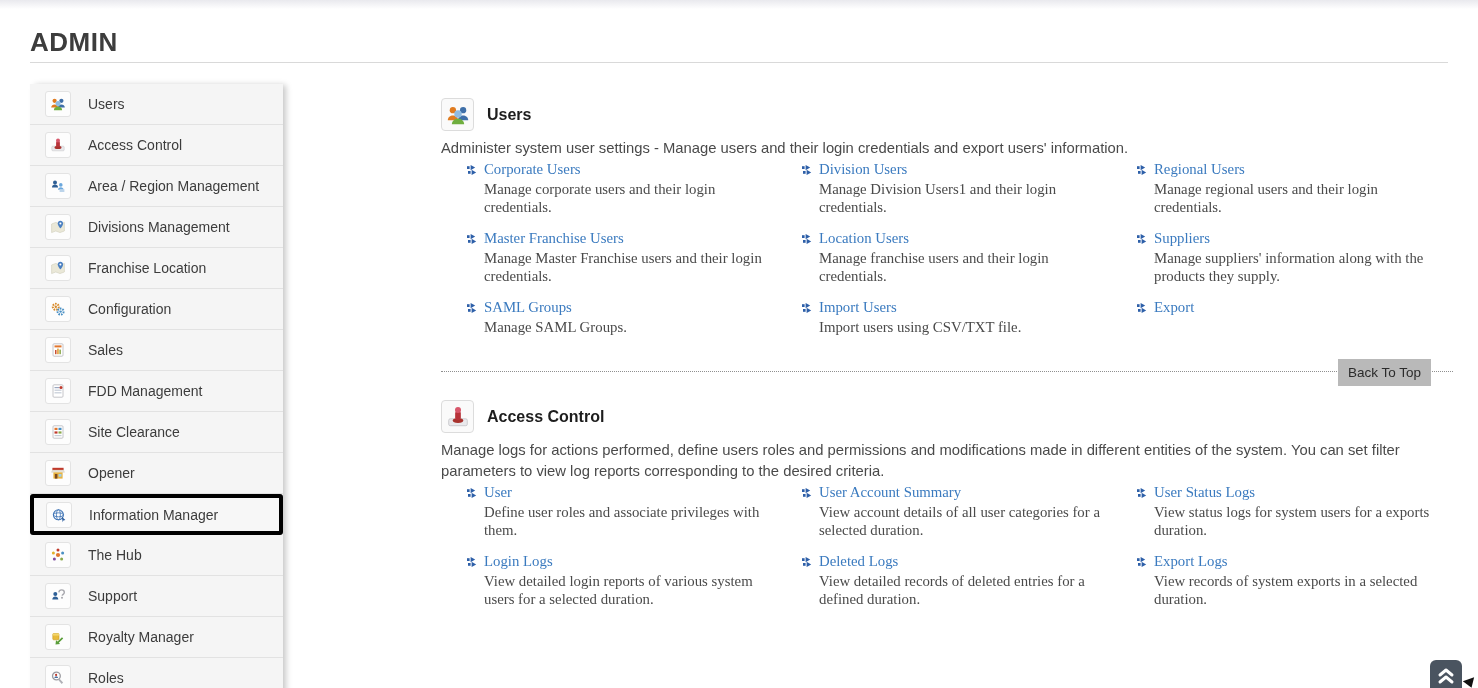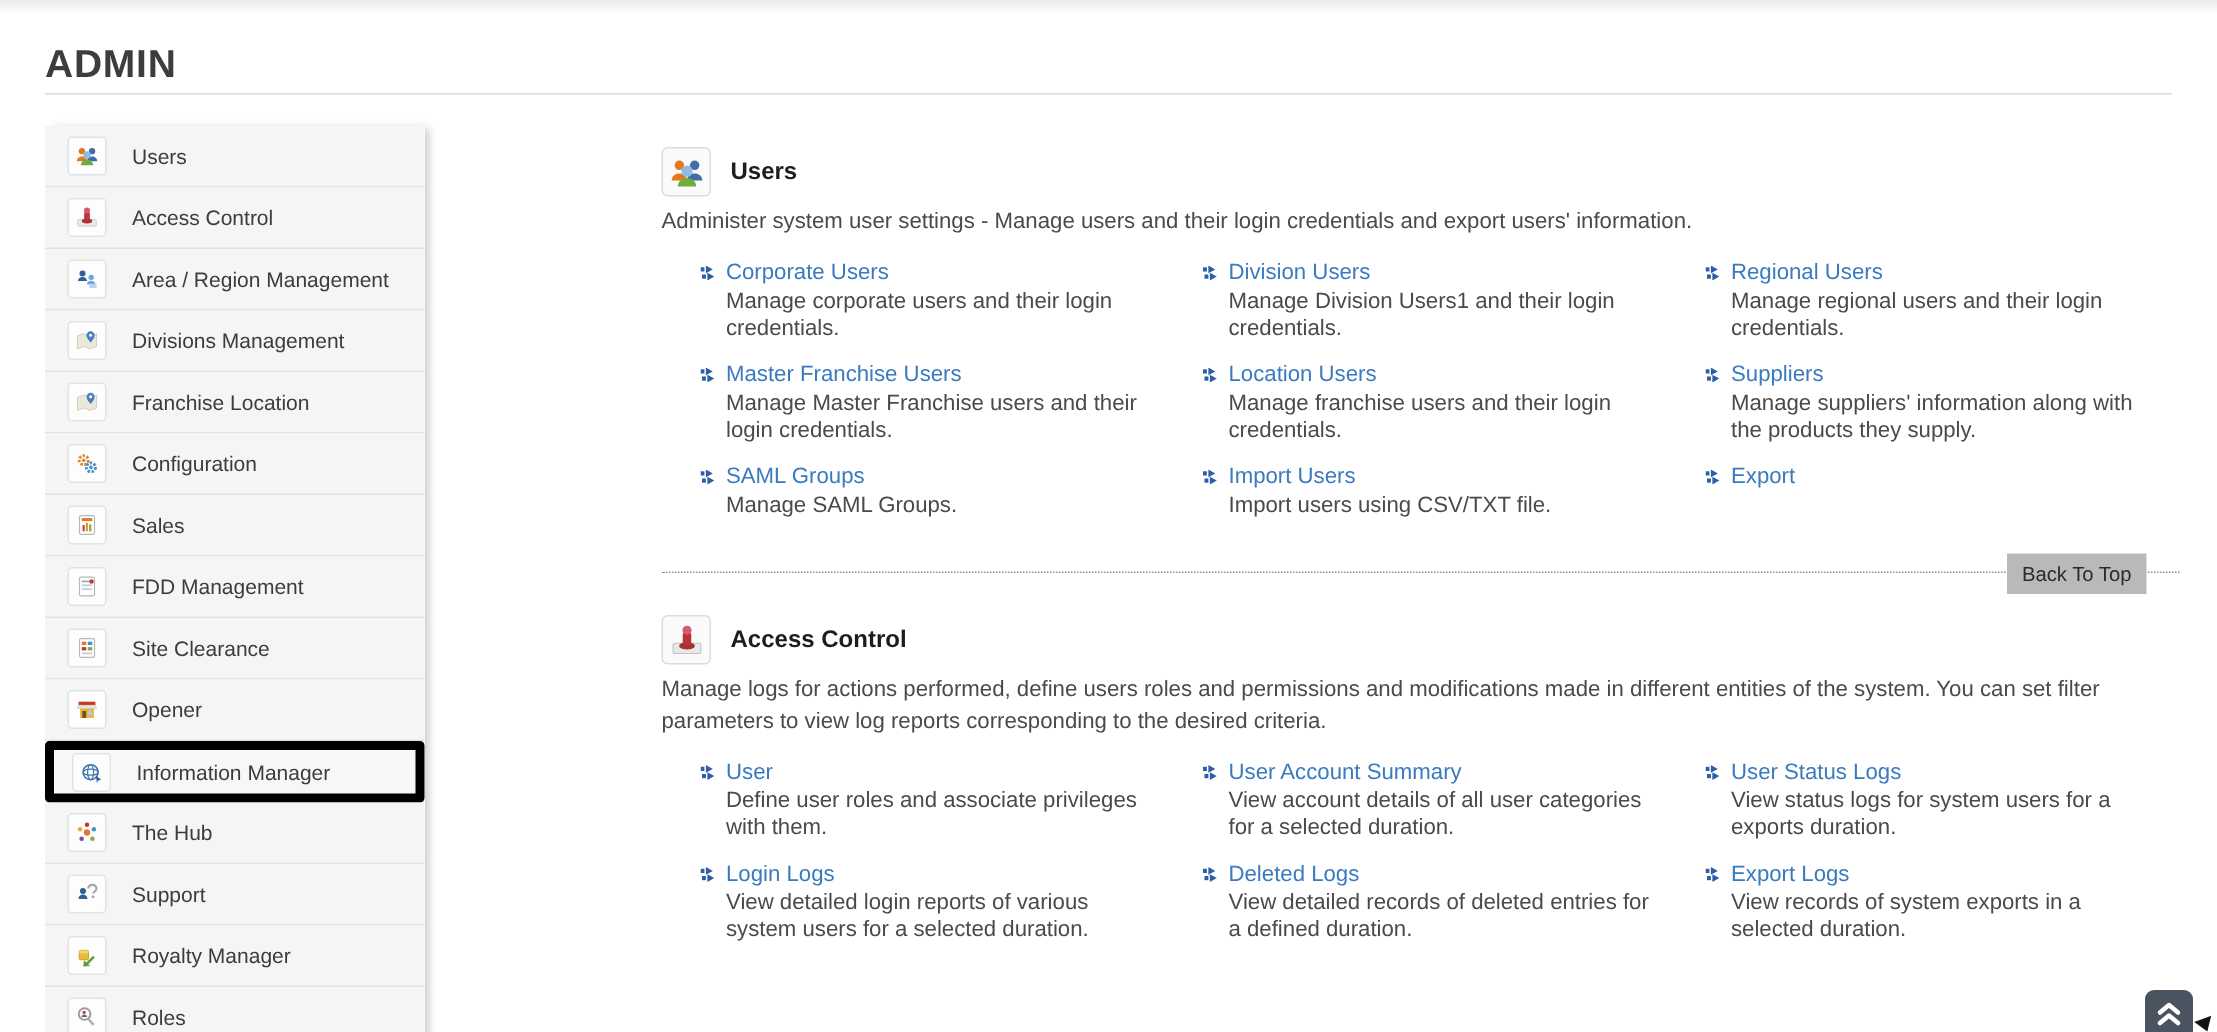--- a/index.html
+++ b/index.html
@@ -15,31 +15,31 @@
   .page-rule{position:absolute;left:30px;top:62px;width:1418px;border-top:1px solid #d9d9d9;}
 
   
   .sidebar{position:absolute;left:30px;top:84px;width:253px;
     box-shadow:4px 0 6px -1px rgba(0,0,0,.22);}
   .side-item{height:41px;box-sizing:border-box;display:flex;align-items:center;gap:17px;
     padding-left:15px;background:#f5f5f5;border-bottom:1px solid #e2e2e2;cursor:pointer;}
   .side-item .icon-box{width:24px;height:24px;flex:0 0 24px;background:#fdfdfd;
     border:1px solid #e3e3e3;border-radius:3px;display:flex;align-items:center;justify-content:center;}
   .side-label{font-size:14px;color:#3c3c3c;}
-  .side-item.active{border:6px solid #000000;border-radius:3px;padding-left:12px;background:#f7f7f7;}
+  .side-item.active{border:4px solid #000000;border-radius:3px;padding-left:12px;background:#f7f7f7;}
 
   
   .main{position:absolute;left:441px;top:98px;width:1012px;}
   .section-header{display:flex;align-items:center;gap:13px;}
   .section-icon{width:33px;height:33px;box-sizing:border-box;border:1px solid #dcdcdc;
     border-radius:4px;background:#fafafa;display:flex;align-items:center;justify-content:center;}
   .section-title{font-size:16px;font-weight:700;color:#1d1d1d;}
   .section-desc{margin-top:7px;font-size:14.8px;color:#4a4a4a;line-height:1.42;}
-  .links-grid{margin-top:15px;margin-left:26px;display:grid;
-    grid-template-columns:335px 335px 316px;}
+  .links-grid{margin-top:2px;margin-left:26px;display:grid;
+    grid-template-columns:335px 335px 316px;font-family:Liberation Serif, serif;}
   .link-item{margin-bottom:14px;}
   .link-row{display:flex;align-items:center;gap:7px;}
   .link-a{font-size:14.8px;color:#3a7abf;text-decoration:none;cursor:pointer;}
   .link-desc{margin-left:17px;margin-top:2px;font-size:14.8px;color:#4a4a4a;
     line-height:1.22;max-width:292px;}
   .bullet{display:inline-flex;width:10px;height:10px;}
 
   .divider{position:relative;margin-top:21px;border-top:1px dotted #8f8f8f;height:1px;}
   .back-top{position:absolute;right:22px;top:-13px;background:#b9b9b9;border:0;
     color:#2b2b2b;font-size:13.5px;font-family:"Liberation Sans",sans-serif;

